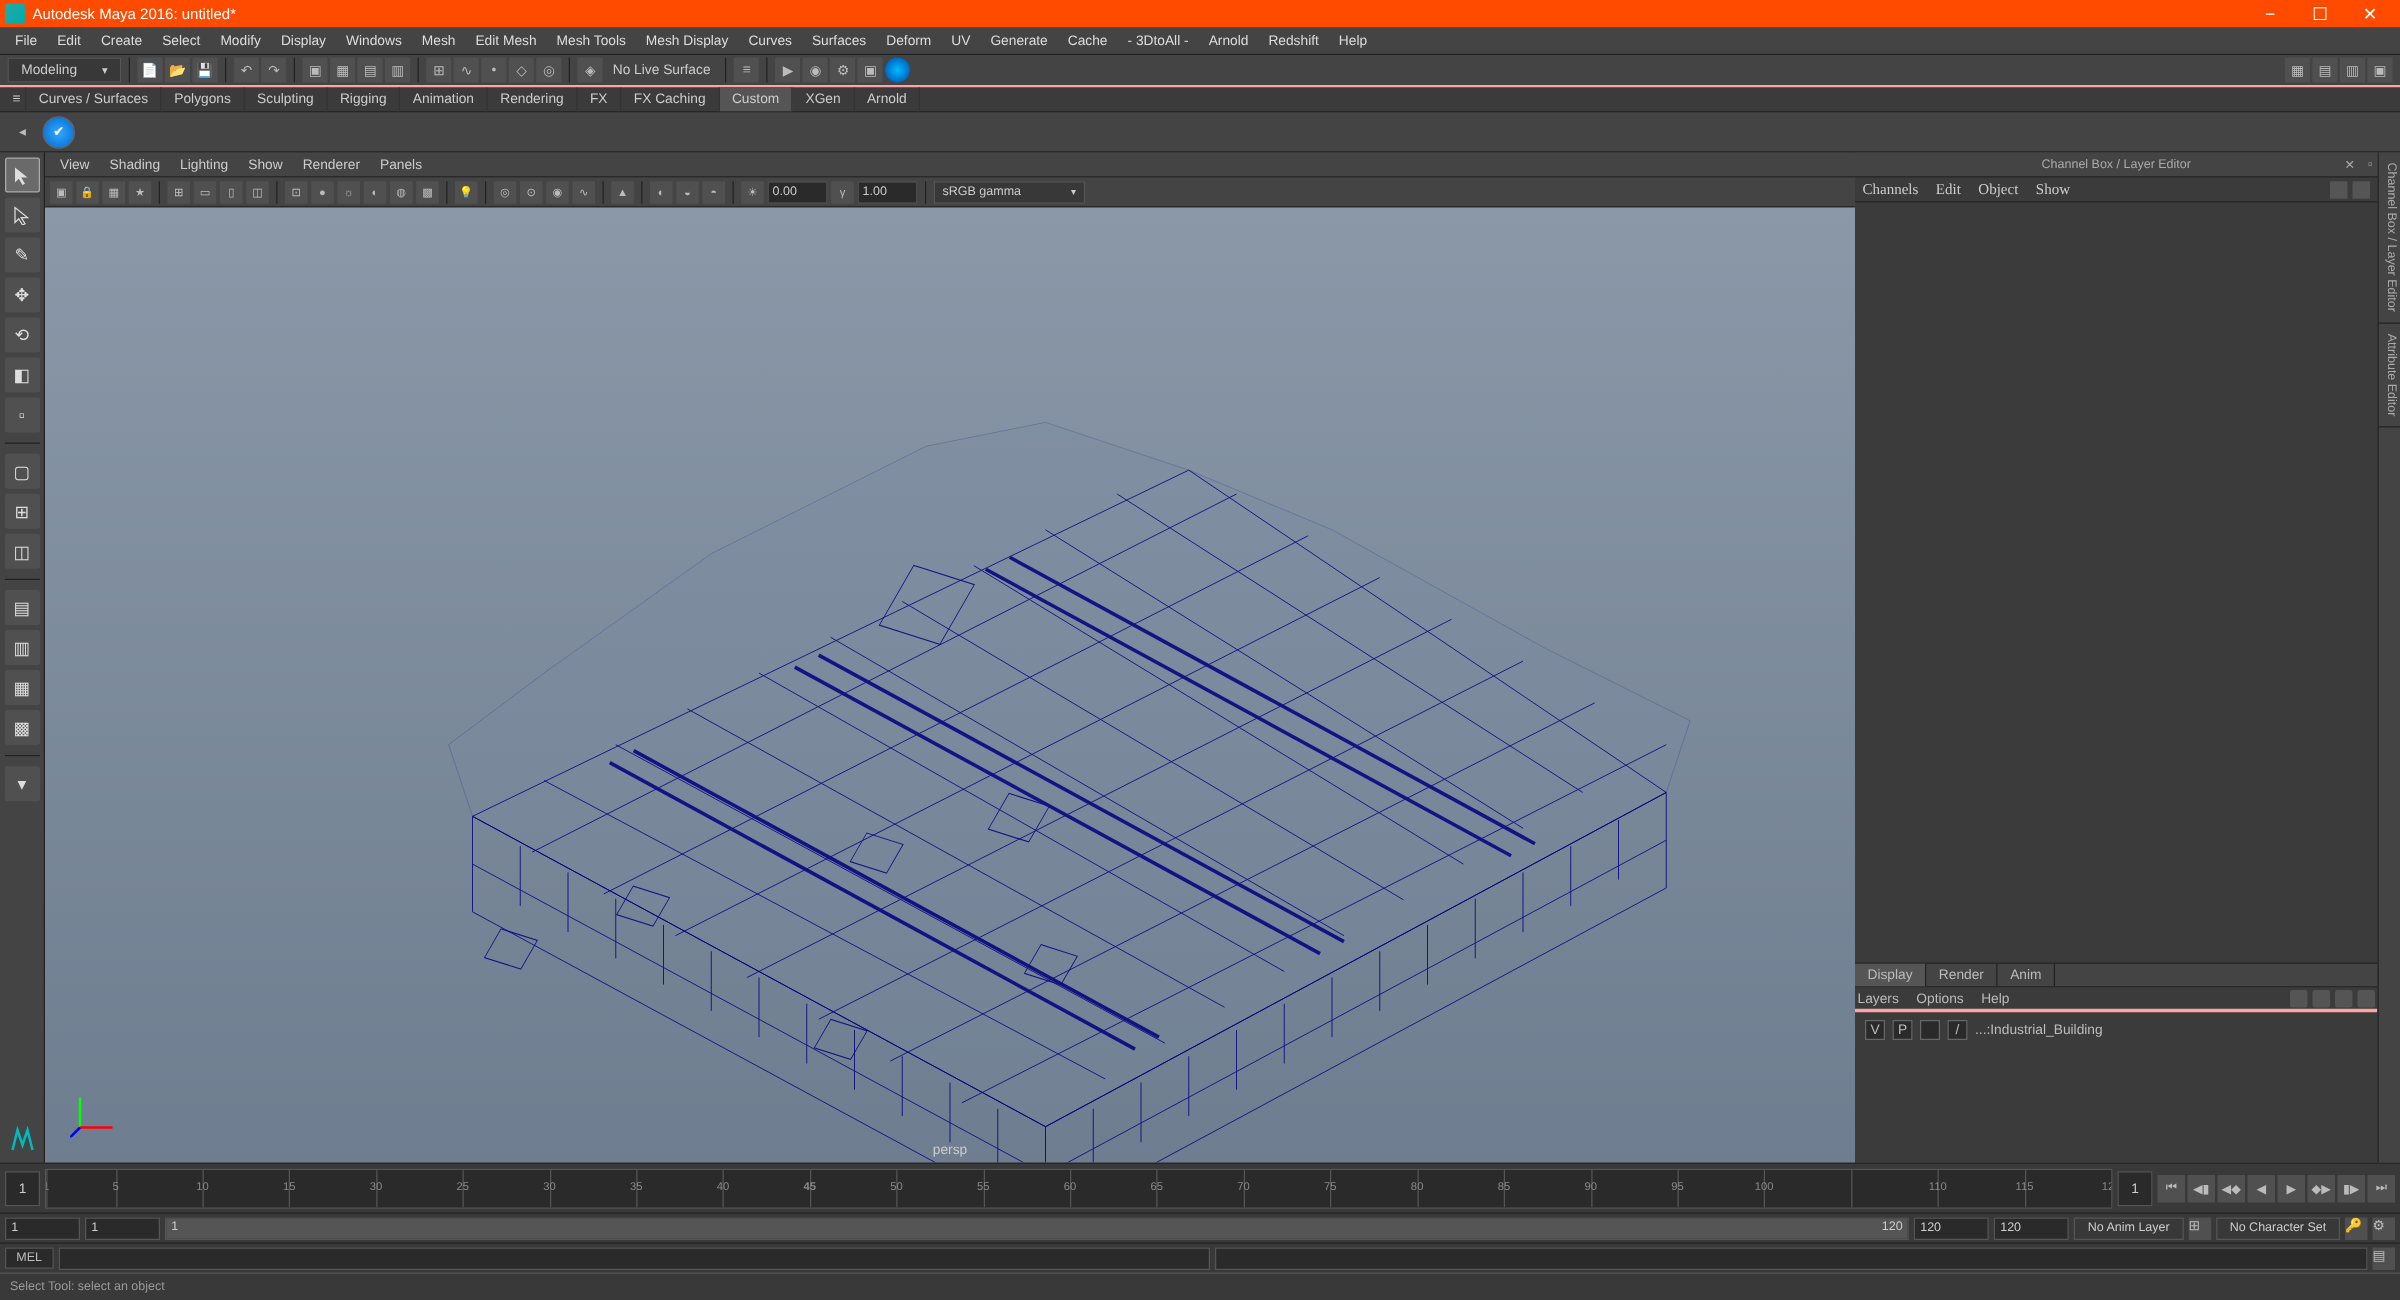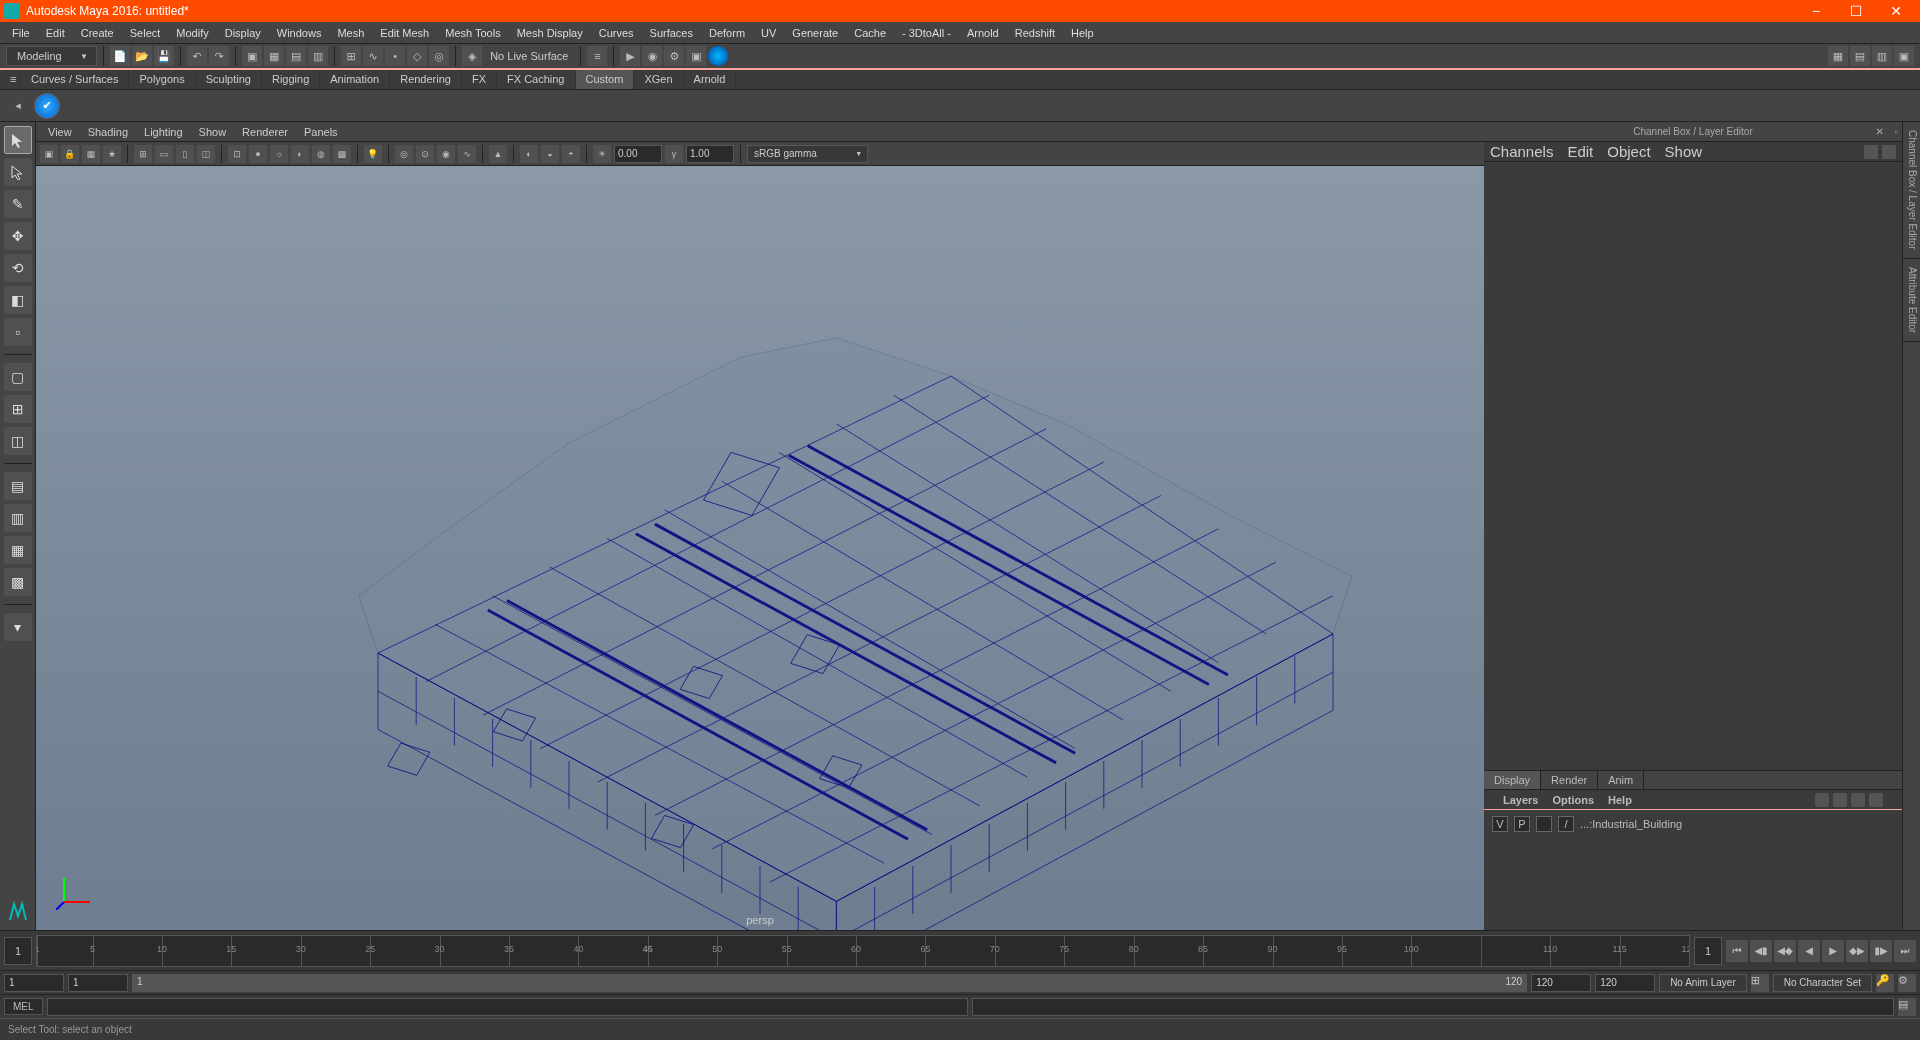--- a/index.html
+++ b/index.html
@@ -49,29 +49,29 @@
 .viewport .axis { position: absolute; left: 20px; bottom: 20px; }
 .viewport .camlabel { position: absolute; bottom: 4px; left: 50%; transform: translateX(-50%); color: #ccc; font-size: 11px; }
 
 .rightpanel { width: 436px; background: #3b3b3b; display: flex; }
 .rightcontent { flex:1; display:flex; flex-direction:column; }
 .righttabs { width: 18px; background: #444; display: flex; flex-direction: column; border-left: 1px solid #222; }
 .righttabs .rt { writing-mode: vertical-rl; font-size: 10px; padding: 8px 2px; color: #aaa; cursor: pointer; border-bottom: 1px solid #222; }
 .panel-title { background: #444; height: 20px; display: flex; align-items: center; justify-content: center; font-size: 10px; color: #aaa; border-bottom: 1px solid #222; position: relative; }
 .panel-title .pclose { position: absolute; right: 4px; cursor: pointer; }
 .chansubmenu { background: #3b3b3b; height: 20px; display: flex; align-items: center; padding: 0 6px; gap: 14px; border-bottom: 1px solid #222; }
-.chansubmenu .m { font-size: 15px; color: #ccc; cursor: pointer; }
+.chansubmenu .m { font-size: 12px; color: #ccc; cursor: pointer; font-family: Liberation Serif, serif; }
 .chansubmenu .icn { margin-left:auto; display:flex; gap:4px; }
 .chansubmenu .icn span { width:14px; height:14px; background:#555; }
 .chanbody { flex: 1; background: #3b3b3b; }
 
 .layertabs { background: #444; height: 20px; display: flex; align-items: stretch; border-top: 1px solid #222; border-bottom: 1px solid #222; }
 .layertabs .lt { padding: 3px 10px; font-size: 11px; cursor: pointer; border-right: 1px solid #222; }
 .layertabs .lt.active { background: #555; }
-.layermenu { background: #3b3b3b; height: 20px; display: flex; align-items: center; padding: 0 19px; gap: 14px; border-bottom: 1px solid #fca5a5; font-weight: bold; }
+.layermenu { background: #3b3b3b; height: 20px; display: flex; align-items: center; padding: 0 2px; gap: 14px; border-bottom: 3px solid #fca5a5; }
 .layermenu .m { font-size: 11px; cursor: pointer; }
 .layermenu .licn { margin-left:auto; display:flex; gap:4px; }
 .layermenu .licn span { width:14px; height:14px; background:#555; border-radius:2px; }
 .layerlist { height: 120px; background: #3b3b3b; padding: 4px; overflow: auto; }
 .layerrow { display: flex; align-items: center; gap: 6px; padding: 2px 4px; font-size: 11px; }
 .layerrow .box { width: 16px; height: 16px; border: 1px solid #666; display: flex; align-items: center; justify-content: center; background:#2a2a2a; }
 
 .timeslider { background: #393939; height: 40px; display: flex; align-items: center; padding: 0 4px; border-top: 1px solid #222; gap: 4px; }
 .timeslider .frameinput { width: 28px; height: 28px; background: #2a2a2a; border: 1px solid #555; text-align: center; color: #ccc; font-size: 11px; }
 .timeslider .ruler { flex: 1; height: 32px; background: #2a2a2a; position: relative; overflow: hidden; border: 1px solid #555; }

